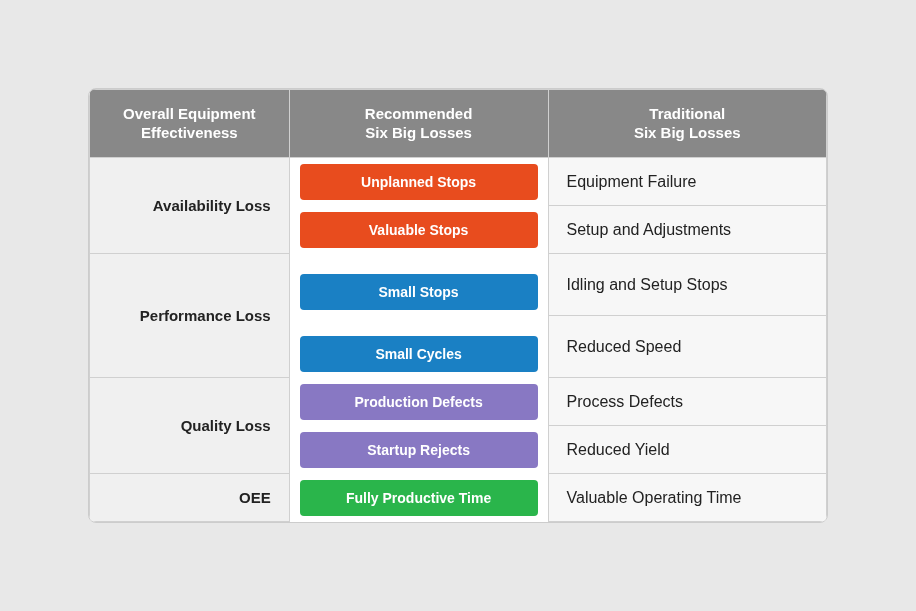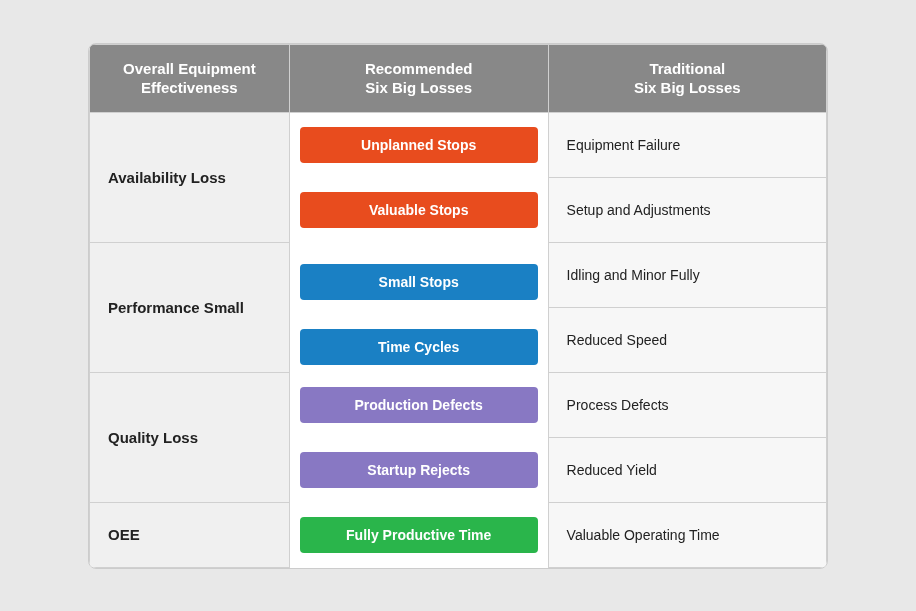--- a/index.html
+++ b/index.html
@@ -39,41 +39,42 @@
     }
     
     .cat-cell {
       background: #f0f0f0;
       font-weight: bold;
       font-size: 15px;
       padding: 13px 18px;
       vertical-align: middle;
       color: #222;
       white-space: nowrap;
+      text-align: right;
     }
     
     .label-cell {
       padding: 0;
       border: none;
     }
     .label-inner {
       margin: 6px 10px;
       border-radius: 4px;
       color: #fff;
       font-weight: bold;
       font-size: 14px;
       padding: 10px 14px;
       text-align: center;
     }
     
     .trad-cell {
       background: #f7f7f7;
-      font-size: 14px;
+      font-size: 16px;
       color: #222;
-      padding: 24px 18px;
+      padding: 14px 18px;
       vertical-align: middle;
     }
     
     .orange { background-color: #e84c1e; }
     .blue   { background-color: #1a80c4; margin-top: 20px; }
     .purple { background-color: #8878c3; }
     .green  { background-color: #2ab54b; }
 
     
     tbody tr td {
@@ -103,29 +104,29 @@
           </td>
           <td class="trad-cell">Equipment Failure</td>
         </tr>
         <tr>
           <td class="label-cell">
             <div class="label-inner orange">Valuable Stops</div>
           </td>
           <td class="trad-cell">Setup and Adjustments</td>
         </tr>
         <tr>
-          <td class="cat-cell" rowspan="2">Performance Small</td>
+          <td class="cat-cell" rowspan="2">Performance Loss</td>
           <td class="label-cell">
             <div class="label-inner blue">Small Stops</div>
           </td>
-          <td class="trad-cell">Idling and Minor Fully</td>
+          <td class="trad-cell">Idling and Setup Stops</td>
         </tr>
         <tr>
           <td class="label-cell">
-            <div class="label-inner blue">Time Cycles</div>
+            <div class="label-inner blue">Small Cycles</div>
           </td>
           <td class="trad-cell">Reduced Speed</td>
         </tr>
         <tr>
           <td class="cat-cell" rowspan="2">Quality Loss</td>
           <td class="label-cell">
             <div class="label-inner purple">Production Defects</div>
           </td>
           <td class="trad-cell">Process Defects</td>
         </tr>

